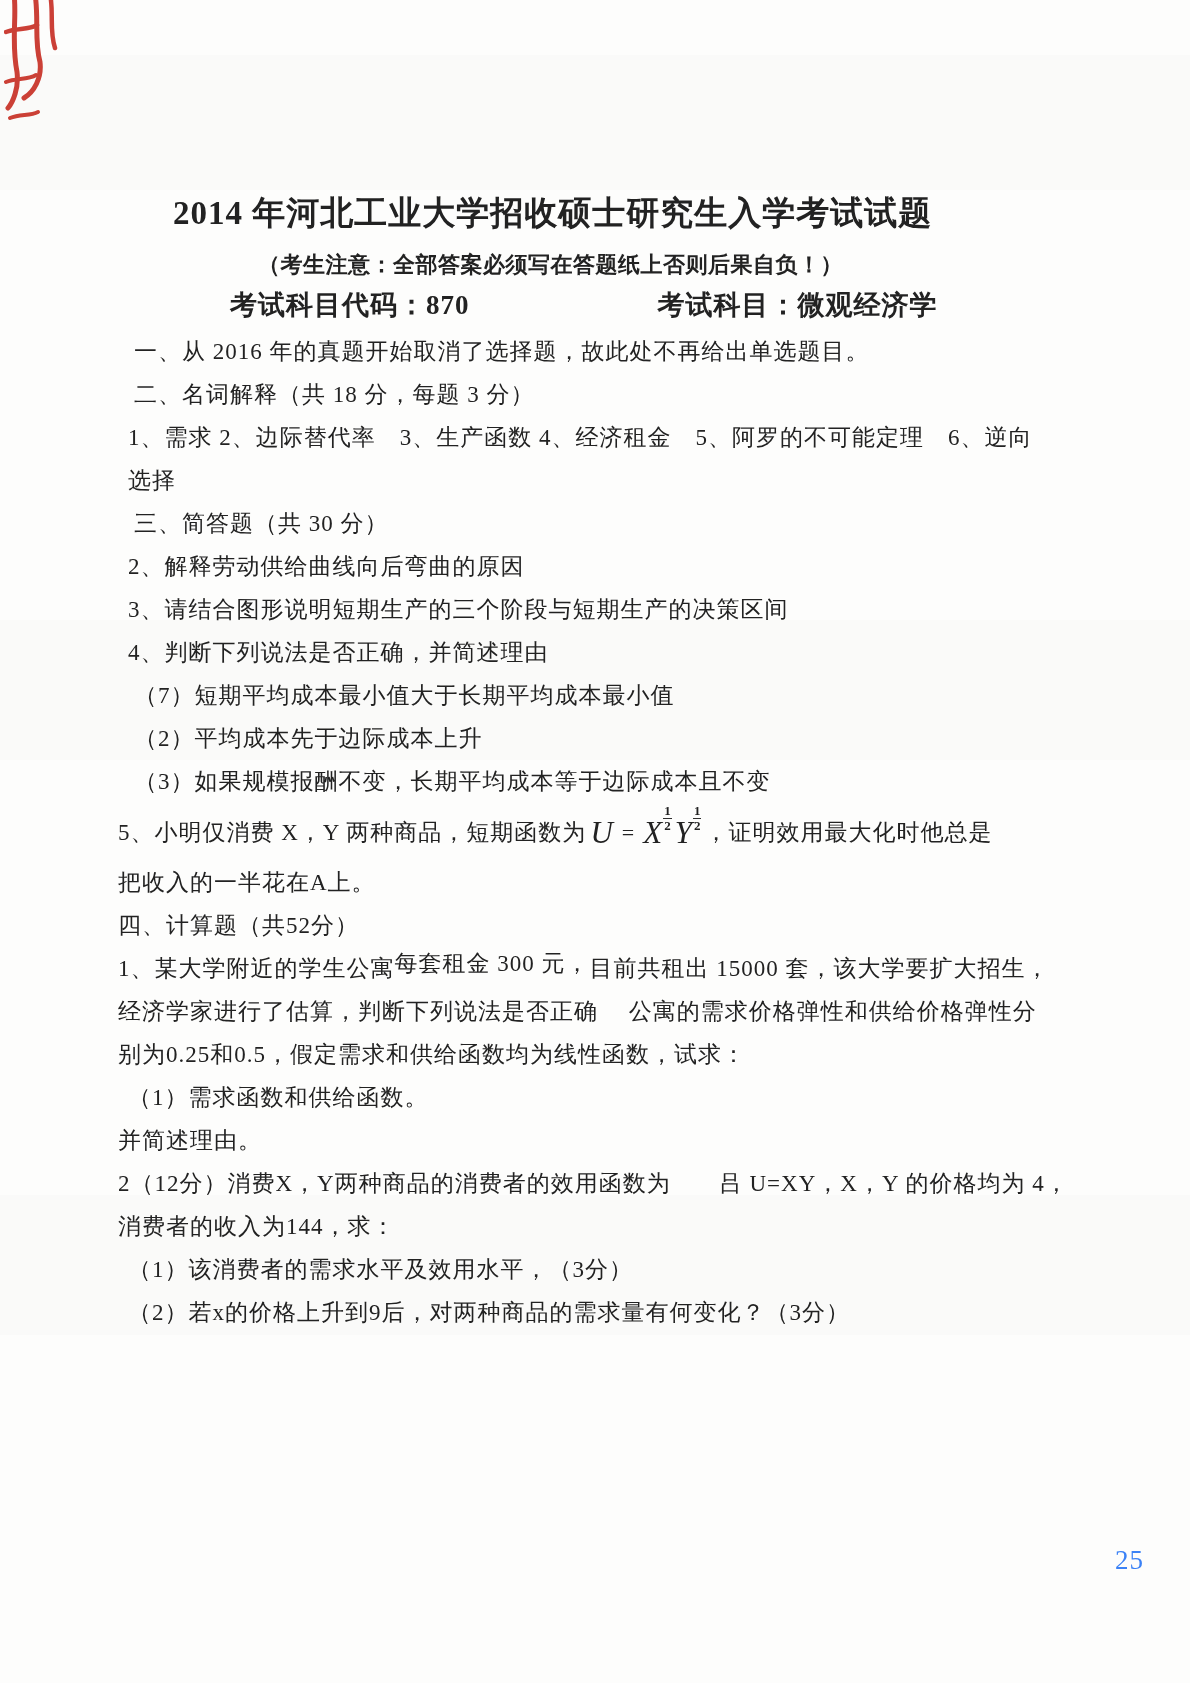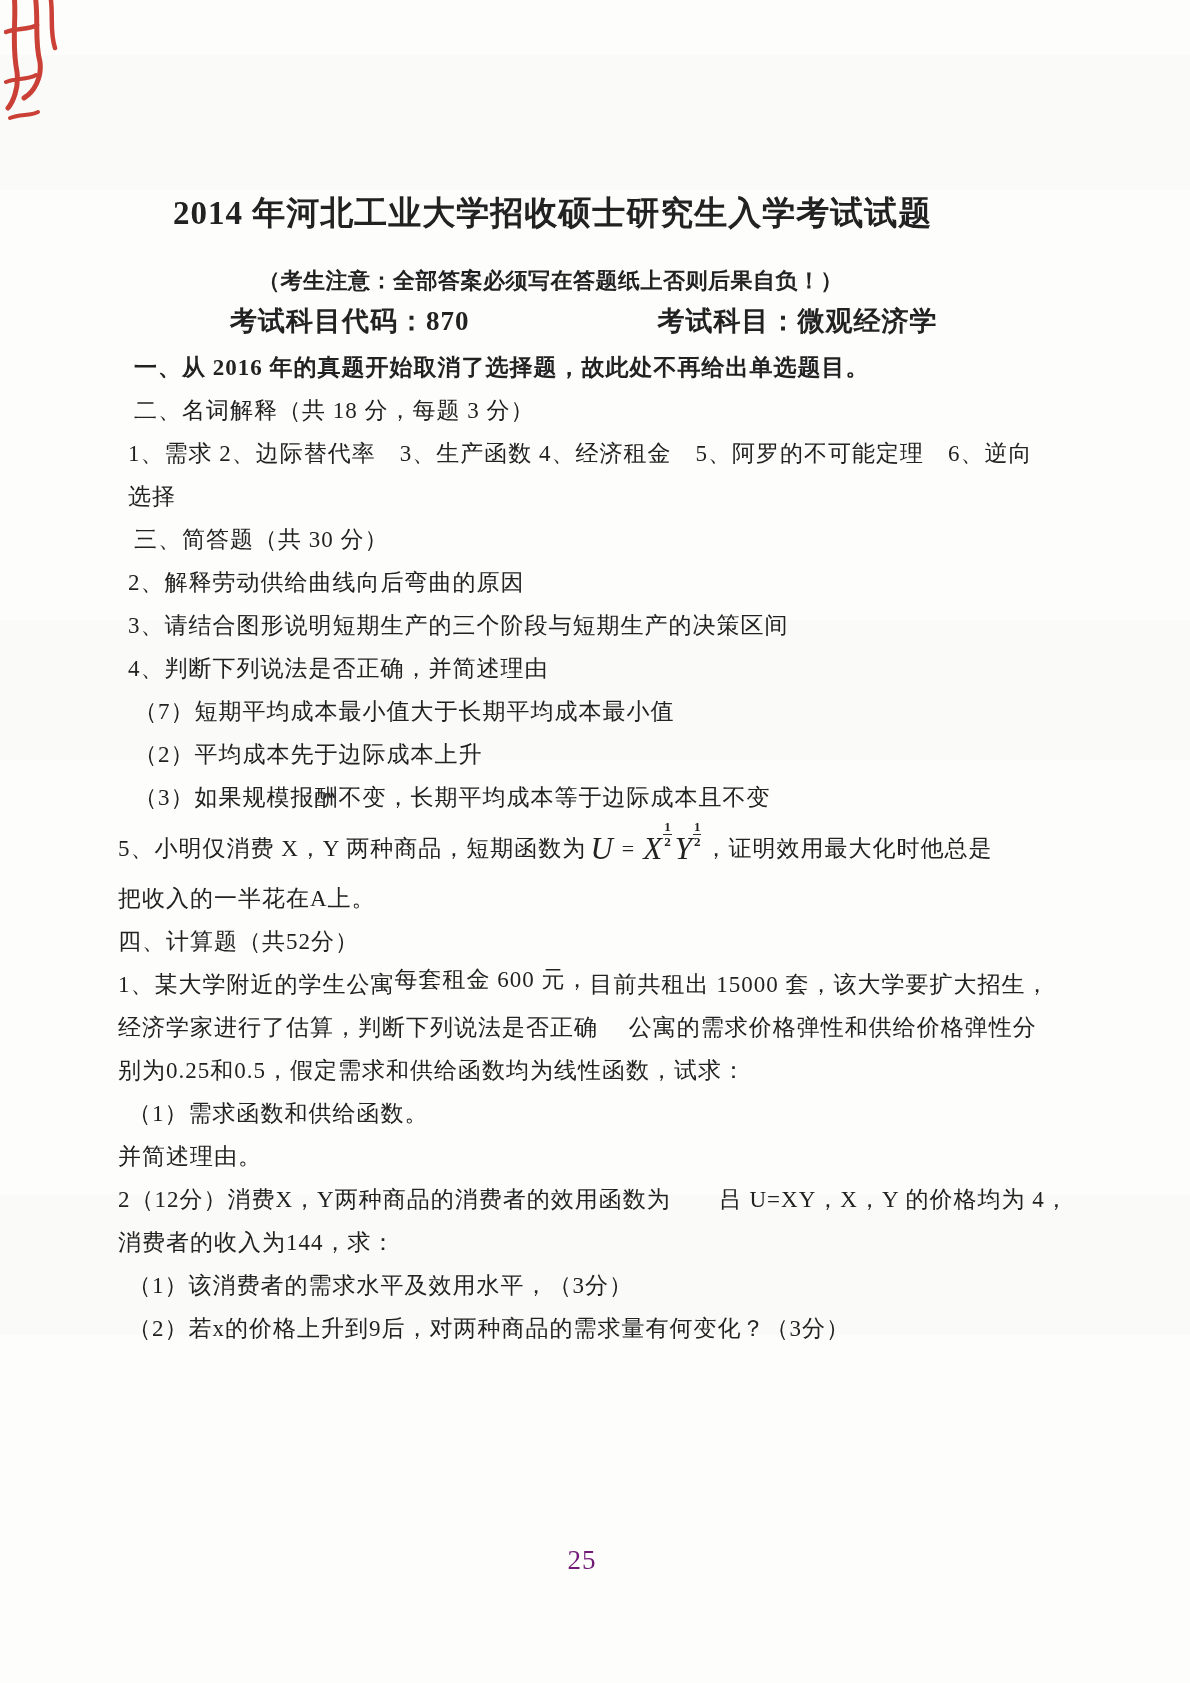--- a/index.html
+++ b/index.html
@@ -20,55 +20,55 @@
   
   .red-marks{position:absolute;left:4px;top:-6px;width:62px;height:142px;overflow:hidden;}
 
   .content{position:absolute;left:118px;top:0;width:1020px;white-space:nowrap;}
 
   .title{
     padding-top:190px;padding-left:55px;
     font-size:33px;font-weight:700;line-height:46px;letter-spacing:1px;
   }
   .notice{
-    margin-top:30px;padding-left:140px;
+    margin-top:14px;padding-left:140px;
     font-size:22px;font-weight:700;line-height:30px;letter-spacing:0.5px;
   }
   .subject-row{
     margin-top:10px;padding-left:112px;
     font-size:27px;font-weight:700;line-height:30px;letter-spacing:1px;
   }
   .subject-row .sep{display:inline-block;width:188px;}
 
   .body-lines{margin-top:10px;}
   .line{
     font-size:23px;line-height:43px;letter-spacing:1px;
     font-weight:500;
   }
-  .line.bold{font-weight:700;}
+  .line.bold{font-weight:400;}
   .p1{padding-left:10px;}
   .p2{padding-left:16px;}
 
   .formula-line{height:58px;display:flex;align-items:center;}
   .mvar{font-style:italic;font-size:31px;font-weight:500;letter-spacing:0;}
   .meq{font-size:22px;margin:0 9px;letter-spacing:0;}
   .mu{margin-left:4px;}
   .frac{
     display:inline-flex;flex-direction:column;align-items:center;
     font-size:13px;line-height:1.05;font-style:normal;font-weight:600;
     vertical-align:16px;margin:0 3px 0 1px;letter-spacing:0;
     position:relative;top:-14px;
   }
   .frac .den{border-top:1.5px solid #2e2e2e;padding:0 1px;}
 
   .raised{position:relative;top:-5px;}
 
   .page-number{
-    position:absolute;top:1545px;left:12px;width:1140px;
-    text-align:center;font-size:27px;letter-spacing:1px;color:#701a75;
+    position:absolute;top:1545px;left:4px;width:1140px;
+    text-align:right;font-size:27px;letter-spacing:1px;color:#3b82f6;
   }
 </style>
 </head>
 <body>
 
 <div class="page">
 
   <div class="band b1"></div>
   <div class="band b2"></div>
   <div class="band b3"></div>
@@ -123,21 +123,21 @@
             <span>1</span>
             <span class="den">2</span>
           </span>
         <span>，证明效用最大化时他总是</span>
       </div>
 
       <div class="line">把收入的一半花在A上。</div>
       <div class="line">四、计算题（共52分）</div>
 
       <div class="line">
-        <span>1、某大学附近的学生公寓</span><span class="raised">每套租金 600 元，</span><span>目前共租出 15000 套，该大学要扩大招生，</span>
+        <span>1、某大学附近的学生公寓</span><span class="raised">每套租金 300 元，</span><span>目前共租出 15000 套，该大学要扩大招生，</span>
       </div>
 
       <div class="line">经济学家进行了估算，判断下列说法是否正确　 公寓的需求价格弹性和供给价格弹性分</div>
       <div class="line">别为0.25和0.5，假定需求和供给函数均为线性函数，试求：</div>
       <div class="line p1">（1）需求函数和供给函数。</div>
       <div class="line">并简述理由。</div>
       <div class="line">2（12分）消费X，Y两种商品的消费者的效用函数为　　吕 U=XY，X，Y 的价格均为 4，</div>
       <div class="line">消费者的收入为144，求：</div>
       <div class="line p1">（1）该消费者的需求水平及效用水平，（3分）</div>
       <div class="line p1">（2）若x的价格上升到9后，对两种商品的需求量有何变化？（3分）</div>

